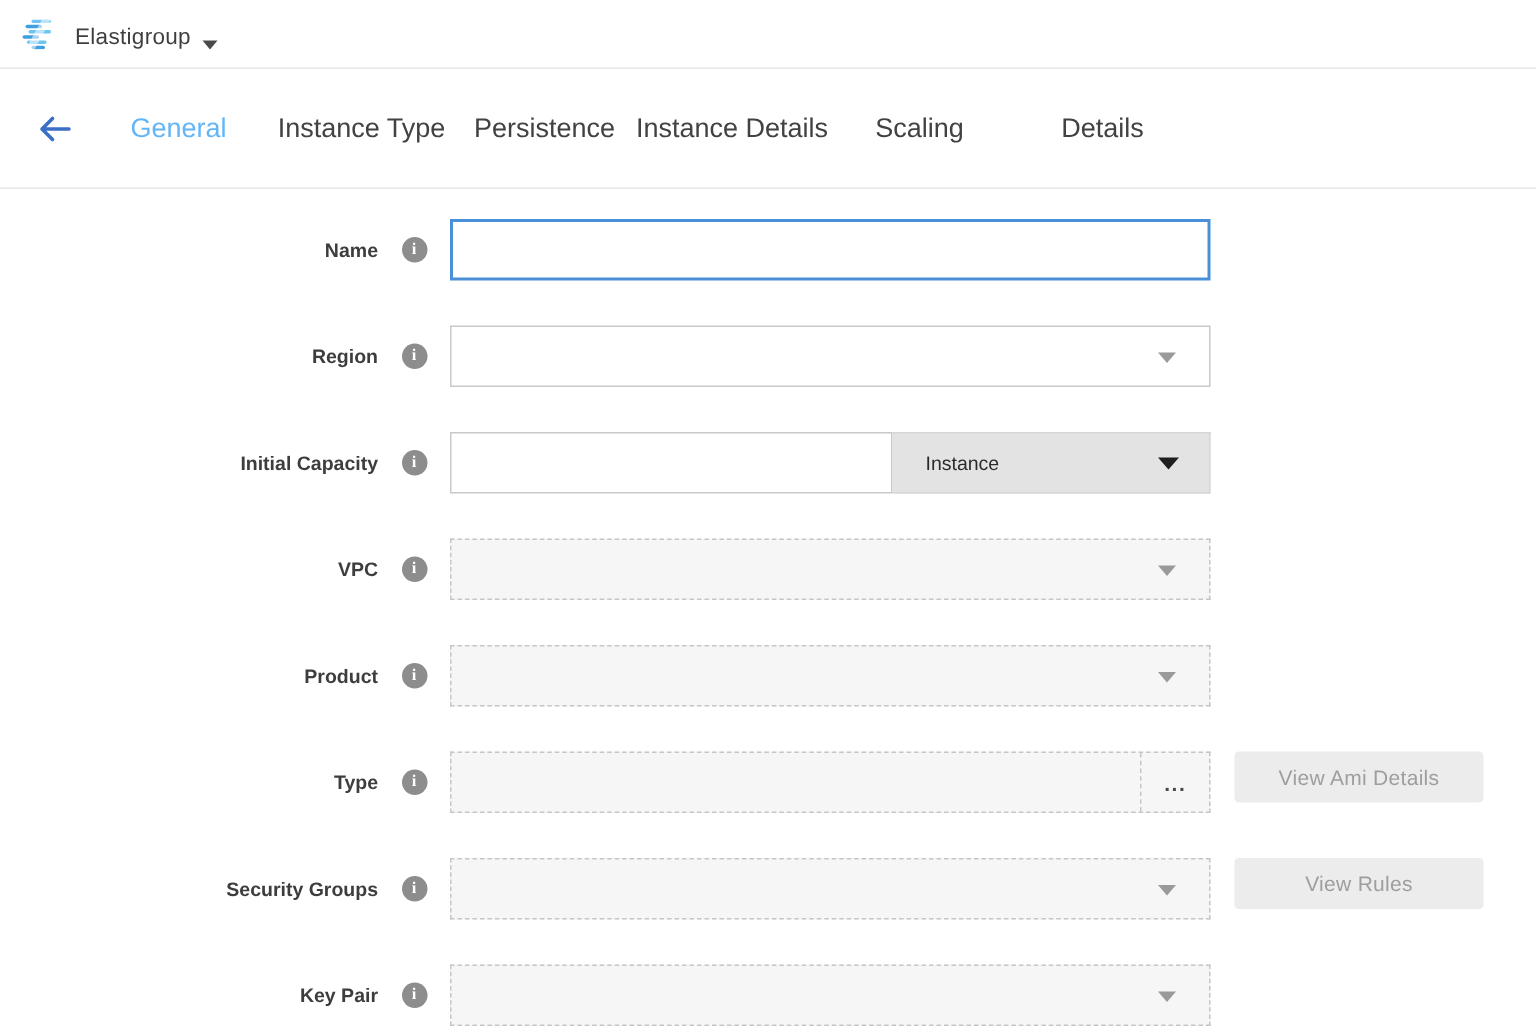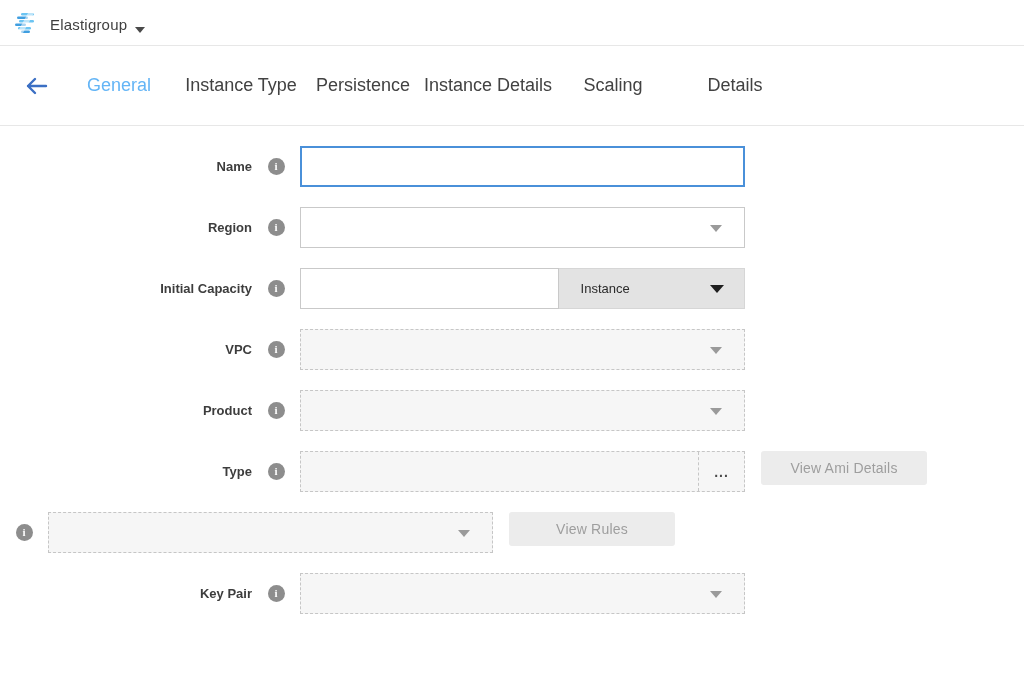--- a/index.html
+++ b/index.html
@@ -30,33 +30,33 @@
   .tabs { display: flex; margin-left: 2px; }
   .tab {
     width: 122px; text-align: center; font-size: 18px; color: #424242;
     cursor: pointer; white-space: nowrap;
   }
   .tab.wide { width: 128px; }
   .tab.active { color: #64b5f6; }
 
   
   .form-area { padding-top: 20px; }
-  .form-row { display: flex; align-items: stretch; height: 41px; margin-bottom: 20px; }
+  .form-row { display: flex; align-items: stretch; height: 41px; margin-bottom: 30px; }
   .label-cell {
     width: 252px; text-align: right; font-size: 13px; font-weight: bold;
     color: #3d3d3d; display: flex; align-items: center; justify-content: flex-end;
   }
   .icon-cell { width: 48px; display: flex; align-items: center; justify-content: center; }
   .info-icon {
     width: 17px; height: 17px; border-radius: 50%; background: #8d8d8d;
     color: #fff; display: inline-flex; align-items: center; justify-content: center;
     cursor: pointer; flex: 0 0 auto;
   }
   .info-icon::before { content: "i"; font-size: 11px; font-weight: bold; font-family: "Liberation Serif", serif; line-height: 1; }
-  .control-cell { width: 445px; display: flex; border-radius: 13px; }
+  .control-cell { width: 507px; display: flex; border-radius: 13px; }
 
   .text-input {
     width: 100%; height: 41px; border: 1px solid #c9c9c9; background: #fff;
     font-size: 14px; padding: 0 12px; outline: none; border-radius: 0;
     font-family: inherit; color: #333;
   }
   .text-input.focused { border: 2px solid #4a90d9; }
 
   .select-box { position: relative; width: 100%; height: 41px; background: #fff;
     border: 1px solid #c9c9c9; cursor: pointer; }
@@ -210,20 +210,21 @@
         <span class="image-value"></span>
         <span class="browse-btn">...</span>
       </div>
     </div>
     <div class="action-cell">
       <button class="ghost-btn">View Ami Details</button>
     </div>
   </div>
 
   <div class="form-row">
+    <div class="label-cell">Security Groups</div>
     <div class="icon-cell">
         <span class="info-icon"></span>
       </div>
     <div class="control-cell">
       <div class="select-box disabled">
         <span></span>
         <span class="sel-caret"></span>
       </div>
     </div>
     <div class="action-cell">

